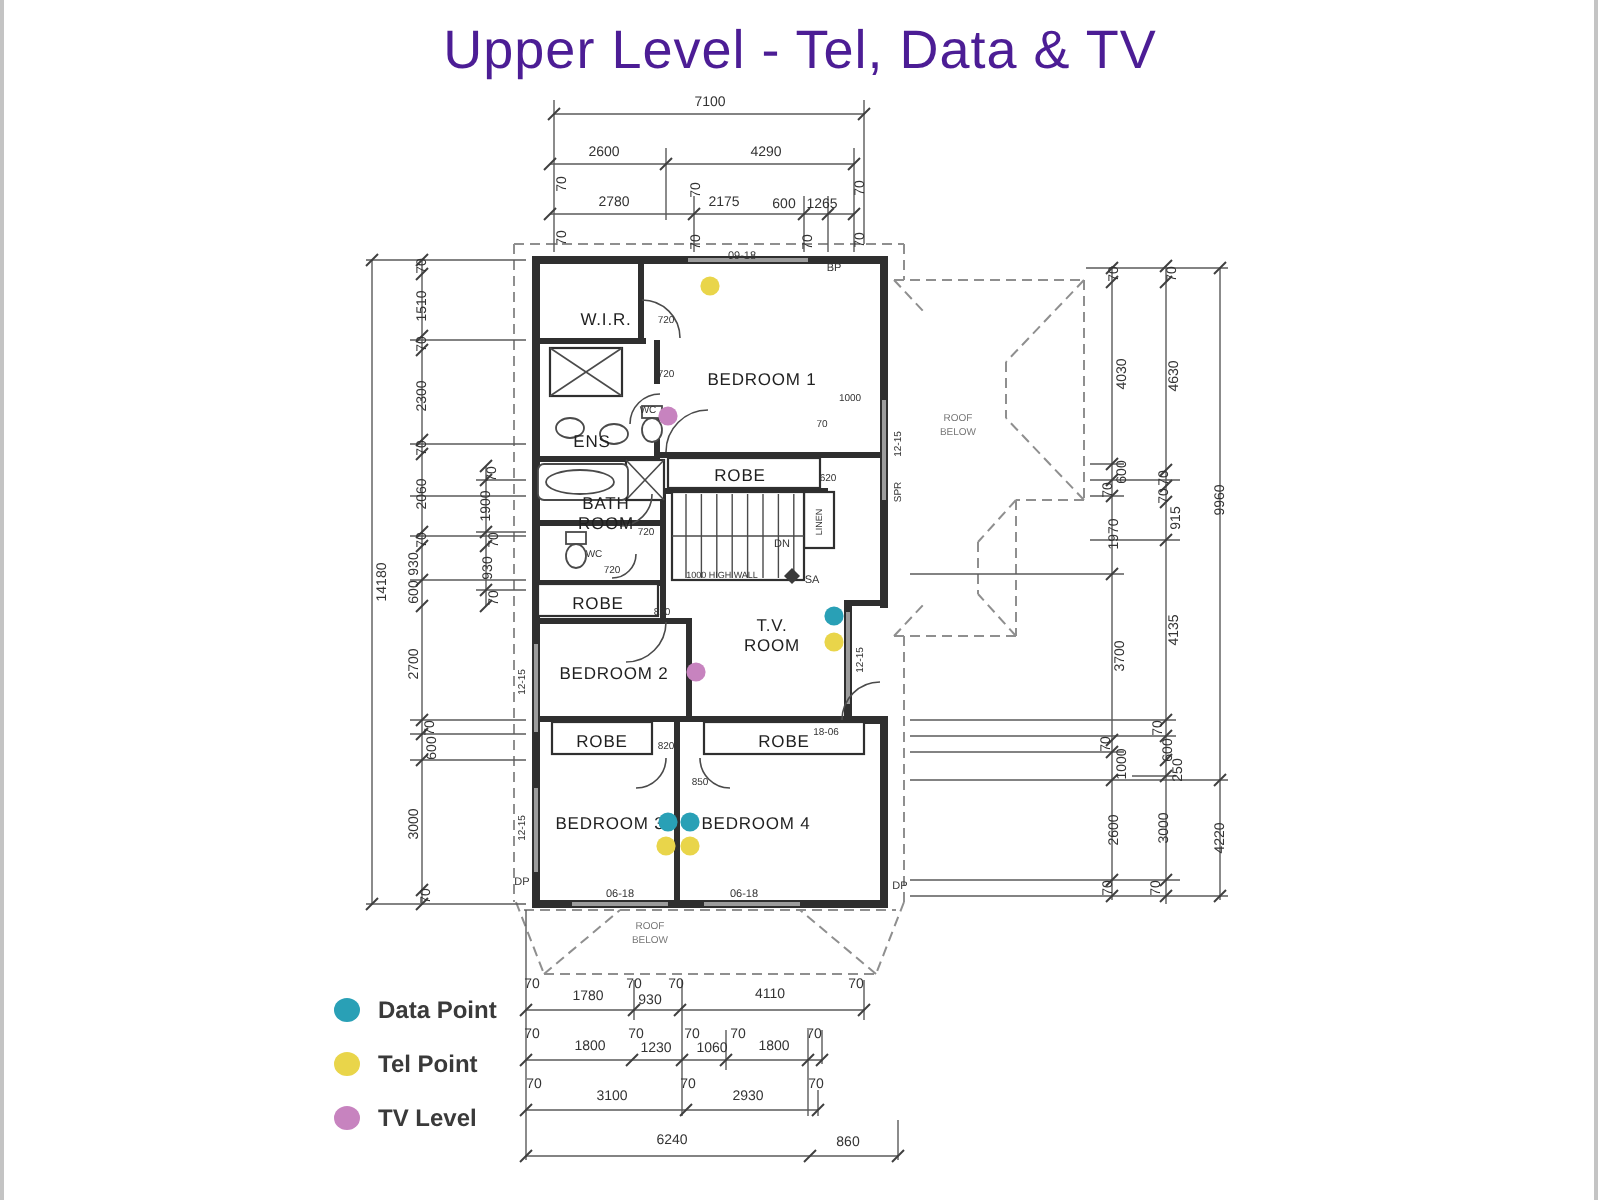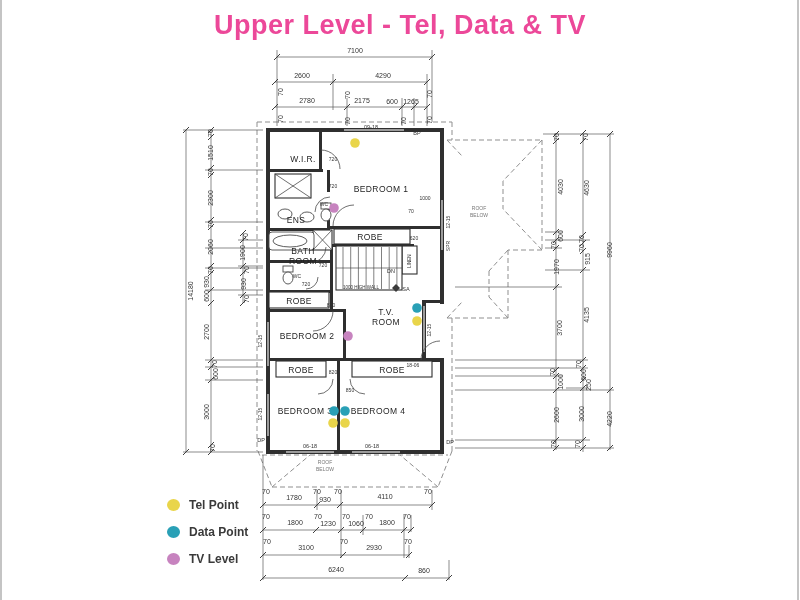--- a/index.html
+++ b/index.html
@@ -2,21 +2,21 @@
 <html><head>
 <meta charset="utf-8">
 <style>
   html,body{margin:0;padding:0;background:#e8e8e8;}
   .page{position:relative;width:800px;height:600px;background:#ffffff;overflow:hidden;
         font-family:"Liberation Sans",sans-serif;}
   .scan-edge{position:absolute;top:0;bottom:0;width:2px;background:#ababab;opacity:.7;}
   .scan-edge.left{left:0;}
   .scan-edge.right{right:1px;}
   .title{position:absolute;top:10px;left:0;right:0;text-align:center;
-         font-size:27px;font-weight:700;color:#ec4899;letter-spacing:.5px;}
+         font-size:27px;font-weight:400;color:#4c1d95;letter-spacing:.5px;}
   .legend{position:absolute;left:167px;top:491px;}
   .legend-row{display:flex;align-items:center;height:27px;}
   .legend-dot{width:13px;height:12px;border-radius:50%;margin-right:9px;flex:0 0 auto;}
   .legend-label{font-size:12px;font-weight:700;color:#3a3a3a;}
   svg{position:absolute;left:0;top:0;}
   svg text{font-family:"Liberation Sans",sans-serif;}
   .wall{fill:#2f2f2f;}
   .box{fill:#ffffff;stroke:#2f2f2f;stroke-width:1.1;}
   .fix{fill:#ffffff;stroke:#4a4a4a;stroke-width:.9;}
   .xline{stroke:#4a4a4a;stroke-width:.8;}
@@ -395,25 +395,25 @@
       <circle cx="355" cy="143" r="4.8" fill="#e9d54a"></circle>
       <circle cx="417" cy="321" r="4.8" fill="#e9d54a"></circle>
       <circle cx="333" cy="423" r="4.8" fill="#e9d54a"></circle>
       <circle cx="345" cy="423" r="4.8" fill="#e9d54a"></circle>
       <circle cx="334" cy="208" r="4.8" fill="#c783bf"></circle>
       <circle cx="348" cy="336" r="4.8" fill="#c783bf"></circle>
     </svg>
 
   <div class="legend">
     <div class="legend-row">
+      <span class="legend-dot" id="dot-data" style="background: rgb(41, 160, 182);"></span>
+      <span class="legend-label">Data Point</span>
+    </div>
+    <div class="legend-row">
       <span class="legend-dot" id="dot-tel" style="background: rgb(233, 213, 74);"></span>
       <span class="legend-label">Tel Point</span>
-    </div>
-    <div class="legend-row">
-      <span class="legend-dot" id="dot-data" style="background: rgb(41, 160, 182);"></span>
-      <span class="legend-label">Data Point</span>
     </div>
     <div class="legend-row">
       <span class="legend-dot" id="dot-tv" style="background: rgb(199, 131, 191);"></span>
       <span class="legend-label">TV Level</span>
     </div>
   </div>
 </div>
 
 </body></html>

